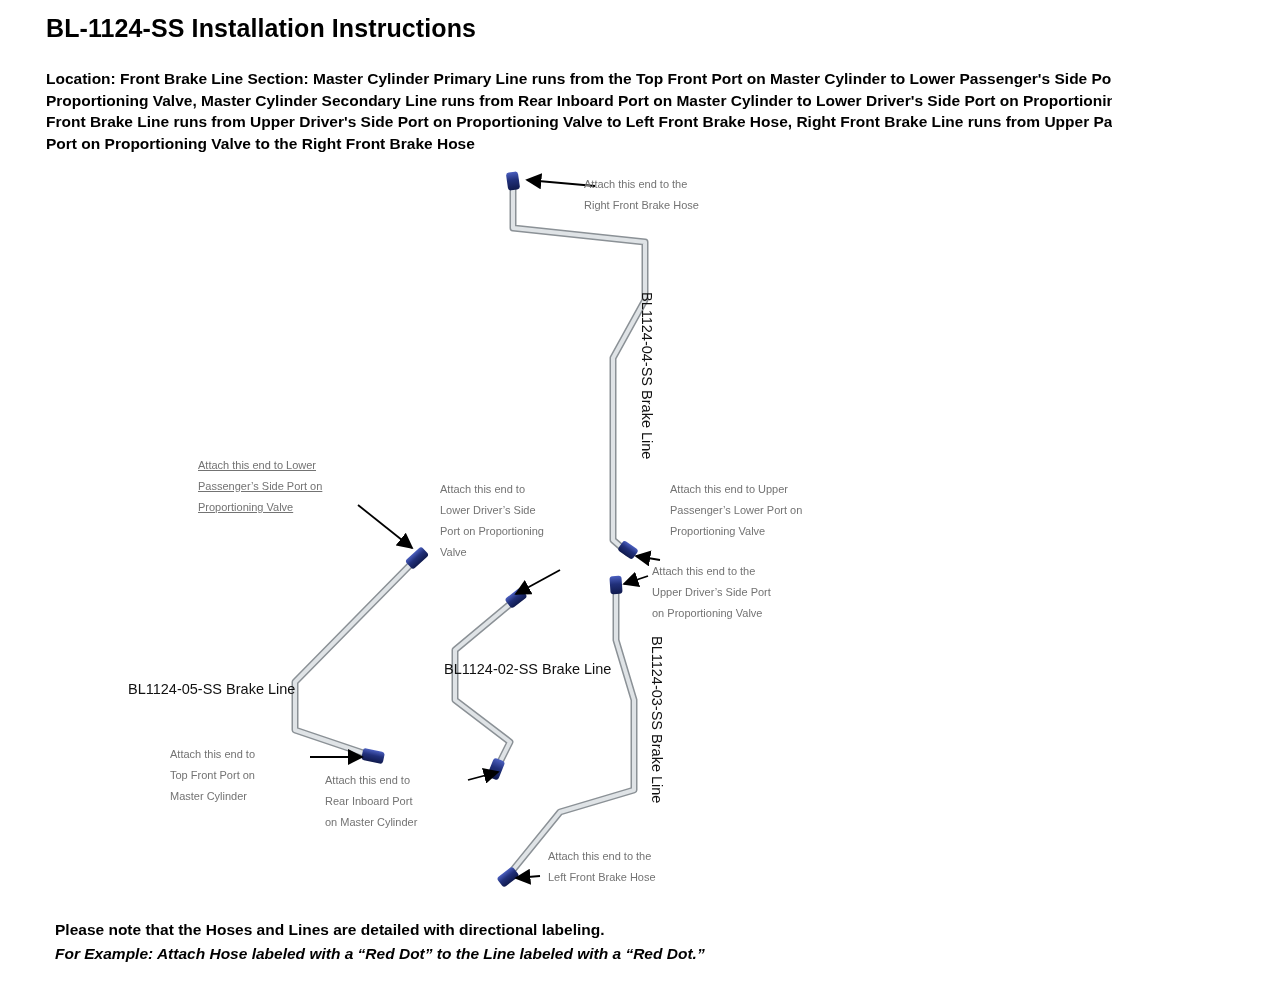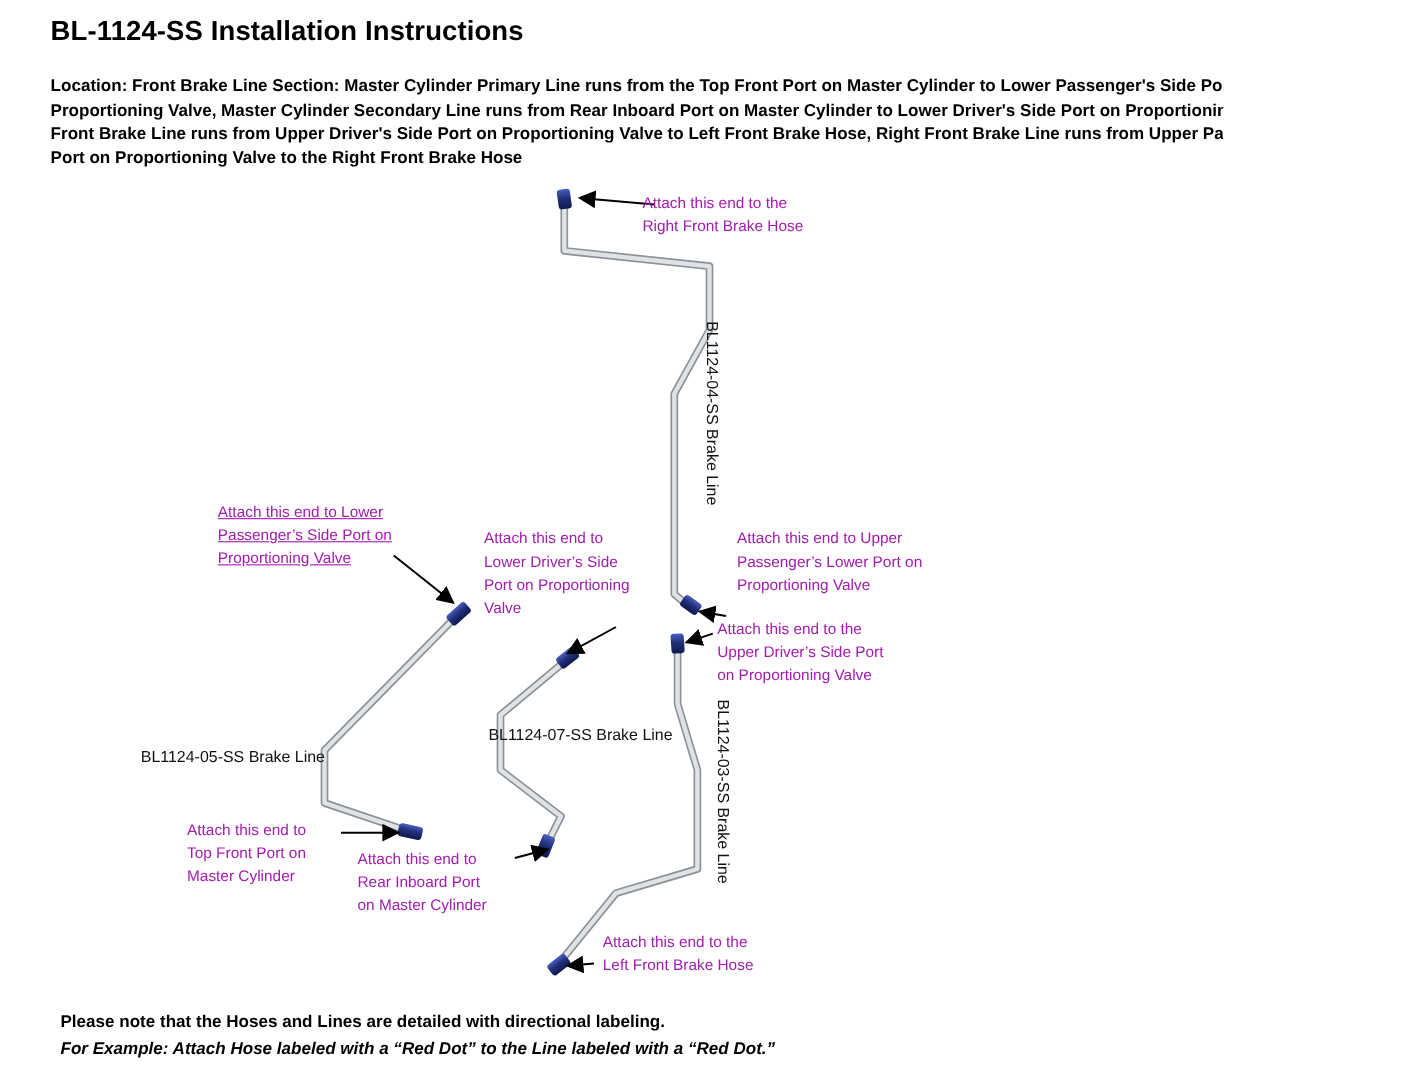--- a/index.html
+++ b/index.html
@@ -40,23 +40,23 @@
     position: absolute;
     left: 55px;
     font-size: 15.5px;
     font-weight: bold;
   }
   #note1 { top: 921px; text-align: center; }
   #note2 { top: 945px; font-style: italic; }
 
   .callout {
     position: absolute;
-    font-size: 14px;
+    font-size: 11px;
     line-height: 21px;
-    color: #a21caf;
+    color: #737373;
     white-space: pre-line;
   }
   .linelabel {
     position: absolute;
     font-size: 14.5px;
     color: #111;
     white-space: nowrap;
   }
   .rot {
     transform-origin: 0 0;
@@ -134,21 +134,21 @@
       <line x1="310" y1="757" x2="362" y2="757" marker-end="url(#arrowhead)"></line>
       <line x1="468" y1="780" x2="498" y2="772" marker-end="url(#arrowhead)"></line>
       <line x1="540" y1="876" x2="516" y2="878" marker-end="url(#arrowhead)"></line>
     </g>
   </svg>
 
   <div class="linelabel rot" style="left:655px; top:292px;">BL1124-04-SS Brake Line</div>
 
   <div class="linelabel rot" style="left:665px; top:636px;">BL1124-03-SS Brake Line</div>
 
-  <div class="linelabel" style="left:444px; top:661px;">BL1124-07-SS Brake Line</div>
+  <div class="linelabel" style="left:444px; top:661px;">BL1124-02-SS Brake Line</div>
 
   <div class="linelabel" style="left:128px; top:681px;">BL1124-05-SS Brake Line</div>
 
   <div class="callout" style="left:584px; top:174px;">Attach this end to the
 Right Front Brake Hose</div>
 
   <div class="callout" style="left:198px; top:455px;text-decoration:underline;">Attach this end to Lower
 Passenger’s Side Port on
 Proportioning Valve</div>
 

